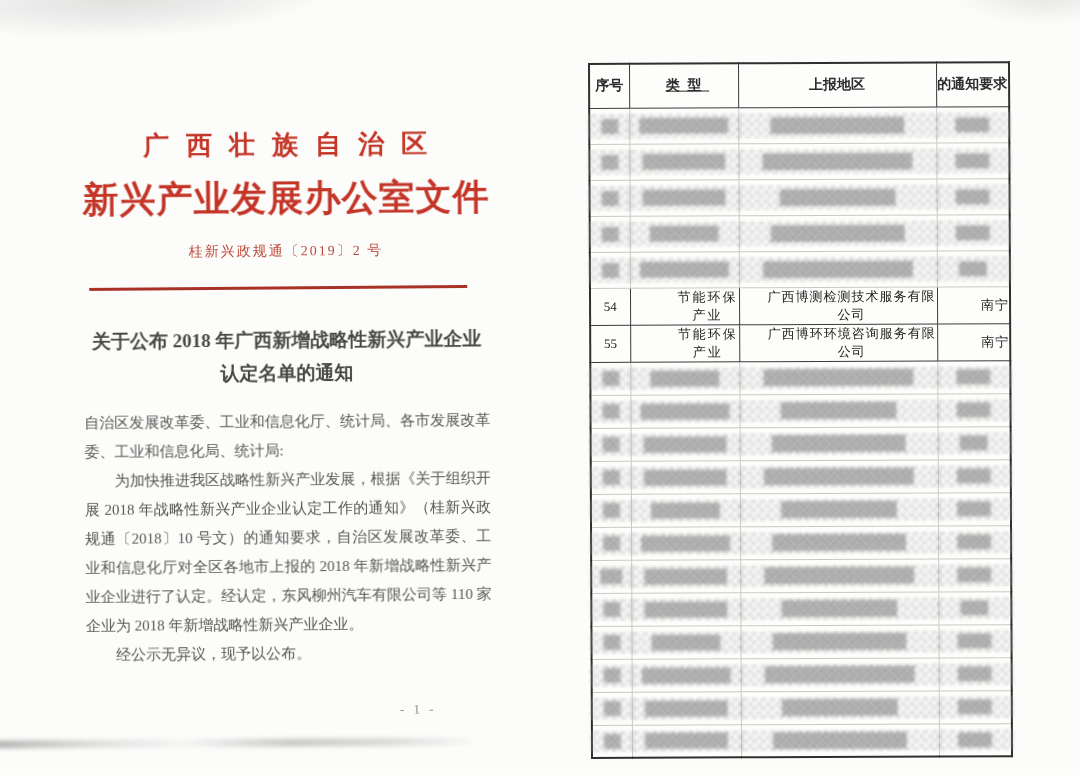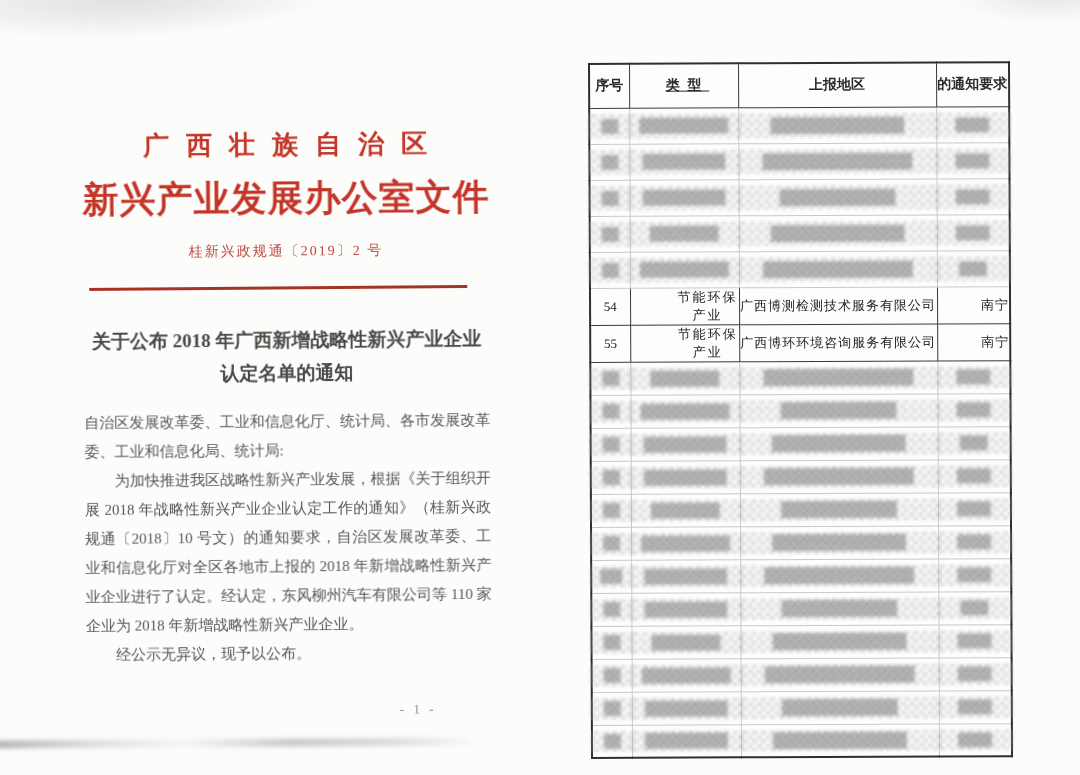--- a/index.html
+++ b/index.html
@@ -94,21 +94,21 @@
   .th-type { letter-spacing:.55em; text-indent:.55em;text-decoration:underline; }
 
   .company-table td { vertical-align:middle; text-align:center; }
 
   tr.visible-row td {
     border:1.5px solid #3a3a3a; height:28px;
     font-size:13px; color:#222220;
   }
   tr.visible-row .cell-no { font-size:13px; }
   tr.visible-row .cell-type { letter-spacing:2px;padding-left:46px; }
-  tr.visible-row .cell-name { letter-spacing:1px; }
+  tr.visible-row .cell-name { letter-spacing:1px;padding-left:27px; }
   tr.visible-row .cell-region { letter-spacing:1px;text-align:right; }
 
   tr.redacted td { border:1px solid #c9c9c7; position:relative; }
   tr.redacted.above td { height:36px; }
   tr.redacted.below td { height:33px; }
 
   .band {
     position:absolute; left:-3px; right:-3px; top:5px; bottom:5px;
     background:repeating-conic-gradient(rgba(158,158,156,.26) 0% 25%, rgba(214,214,212,.16) 0% 50%);
     background-size:9px 9px;

